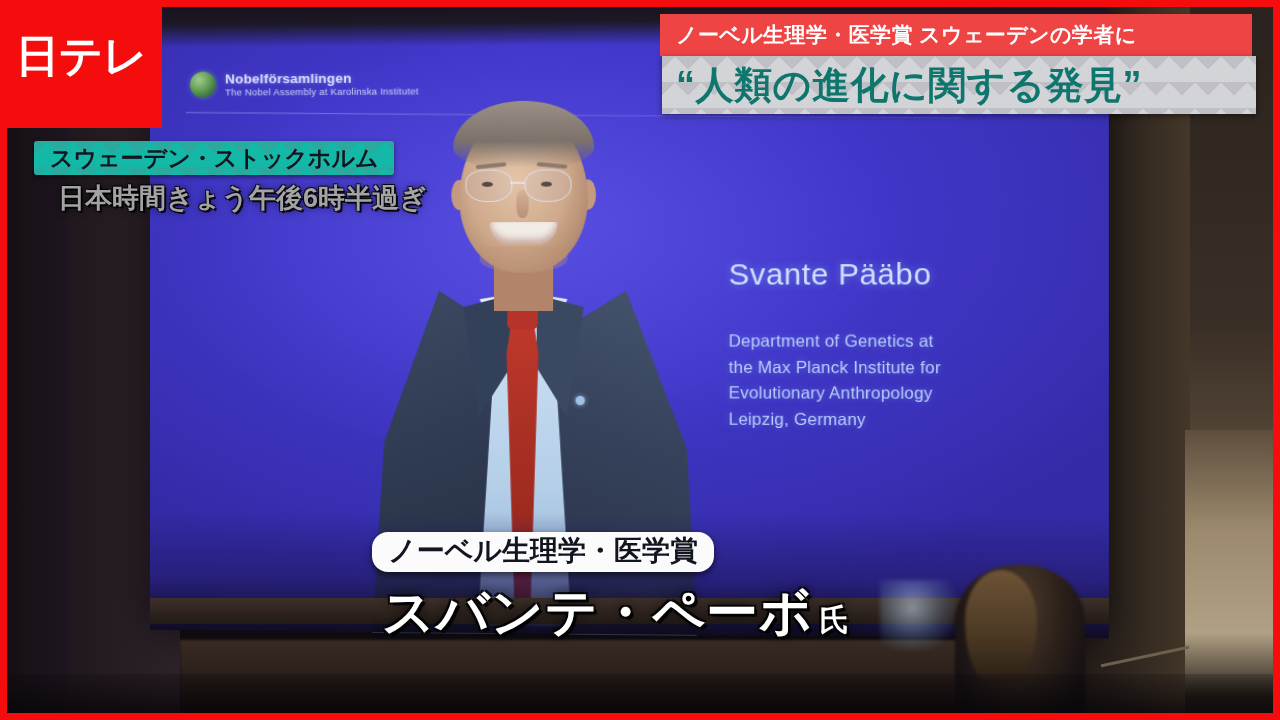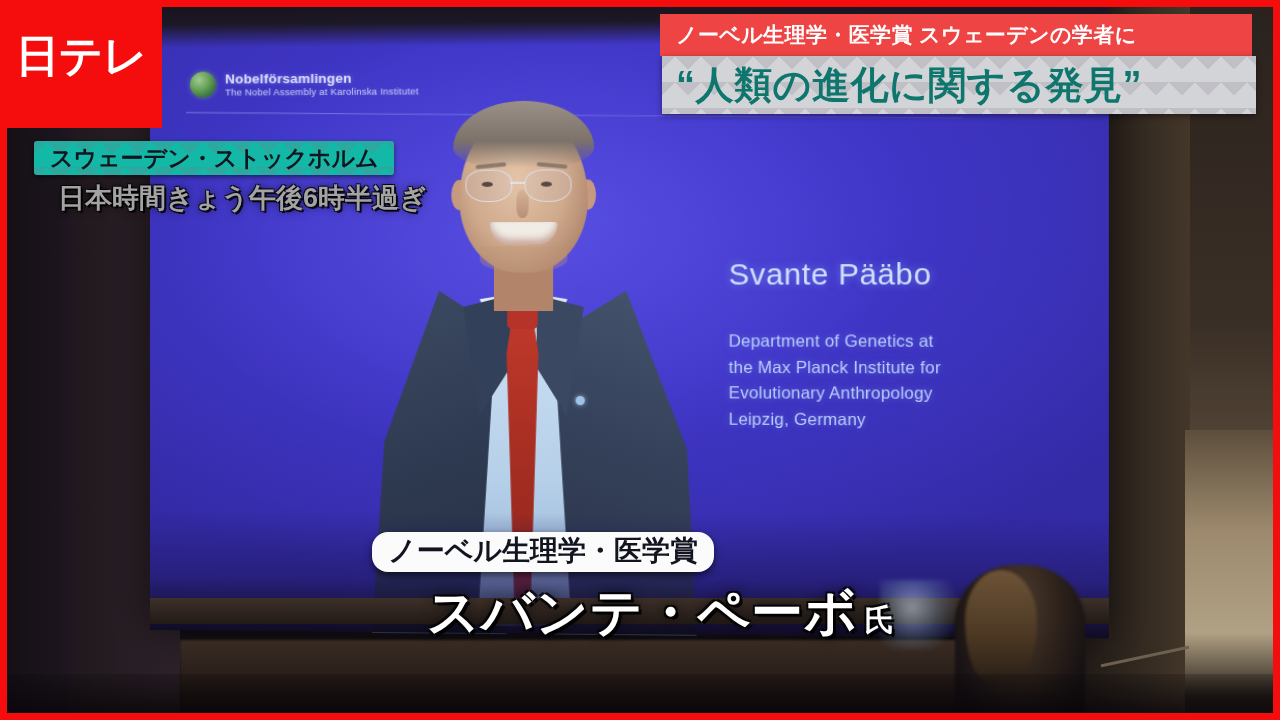--- a/index.html
+++ b/index.html
@@ -341,21 +341,20 @@
   .cap-badge span {
     color: #12151f; font-size: 28px; font-weight: bold; white-space: nowrap;
   }
   .cap-name {
     position: absolute; left: 382px; top: 578px;
     z-index: 30; white-space: nowrap;
     color: #ffffff;
     text-shadow: 3px 3px 0 rgba(0,0,0,0.88), -2px -2px 0 rgba(0,0,0,0.75),
                  2px -2px 0 rgba(0,0,0,0.75), -2px 2px 0 rgba(0,0,0,0.75),
                  0 0 14px rgba(0,0,0,0.9);
-    margin-left: 45px;
   }
   .cap-name .big { font-size: 52px; font-weight: bold; letter-spacing: 1px; }
   .cap-name .suf { font-size: 30px; font-weight: bold; margin-left: 6px; }
   .cap-affil {
     position: absolute; left: 366px; top: 642px;
     z-index: 30; white-space: nowrap;
     color: #ffffff; font-size: 42px; font-weight: bold; letter-spacing: 0.5px;
     text-shadow: 3px 3px 0 rgba(0,0,0,0.88), -2px -2px 0 rgba(0,0,0,0.75),
                  2px -2px 0 rgba(0,0,0,0.75), -2px 2px 0 rgba(0,0,0,0.75),
                  0 0 14px rgba(0,0,0,0.9);

